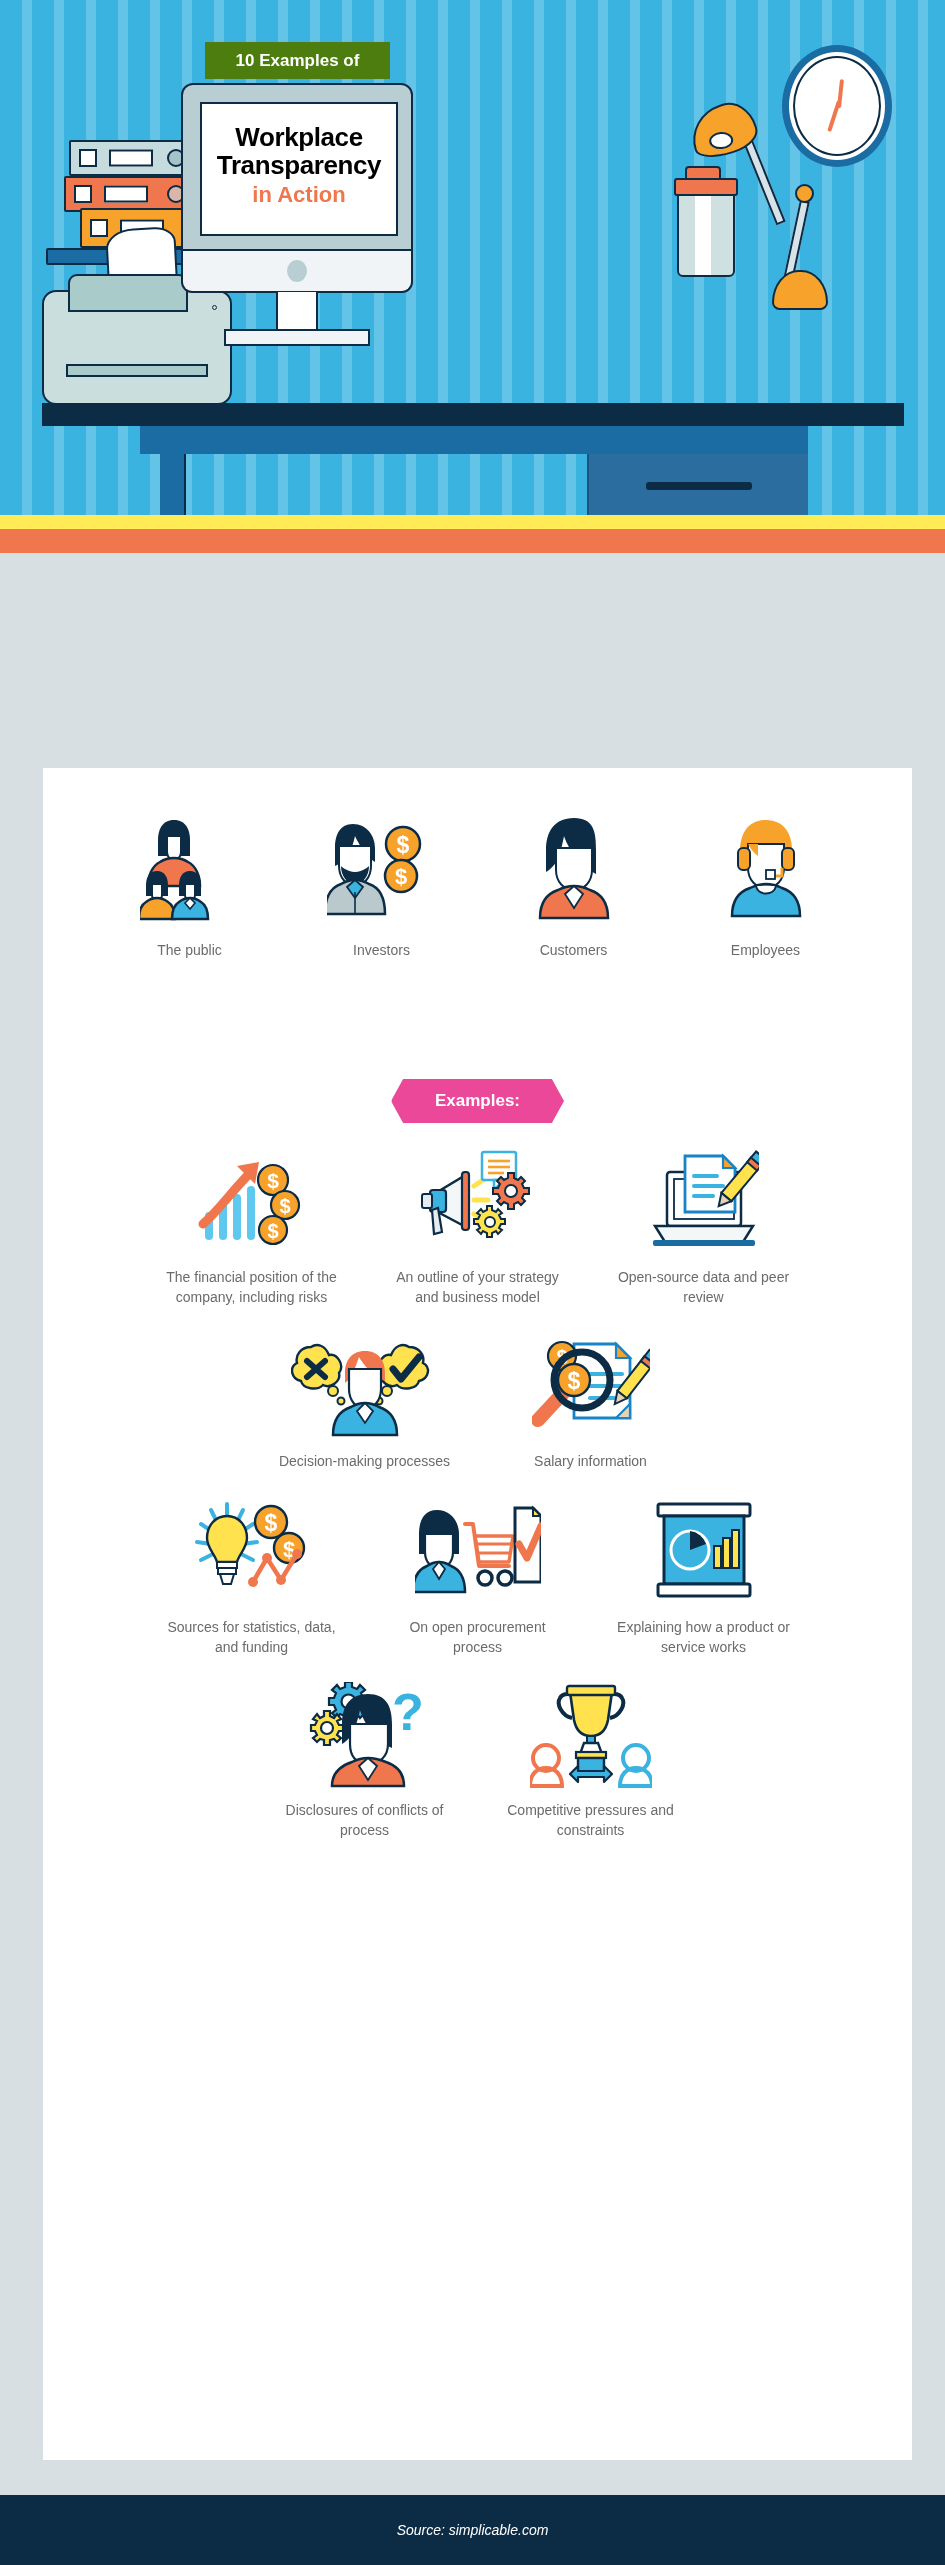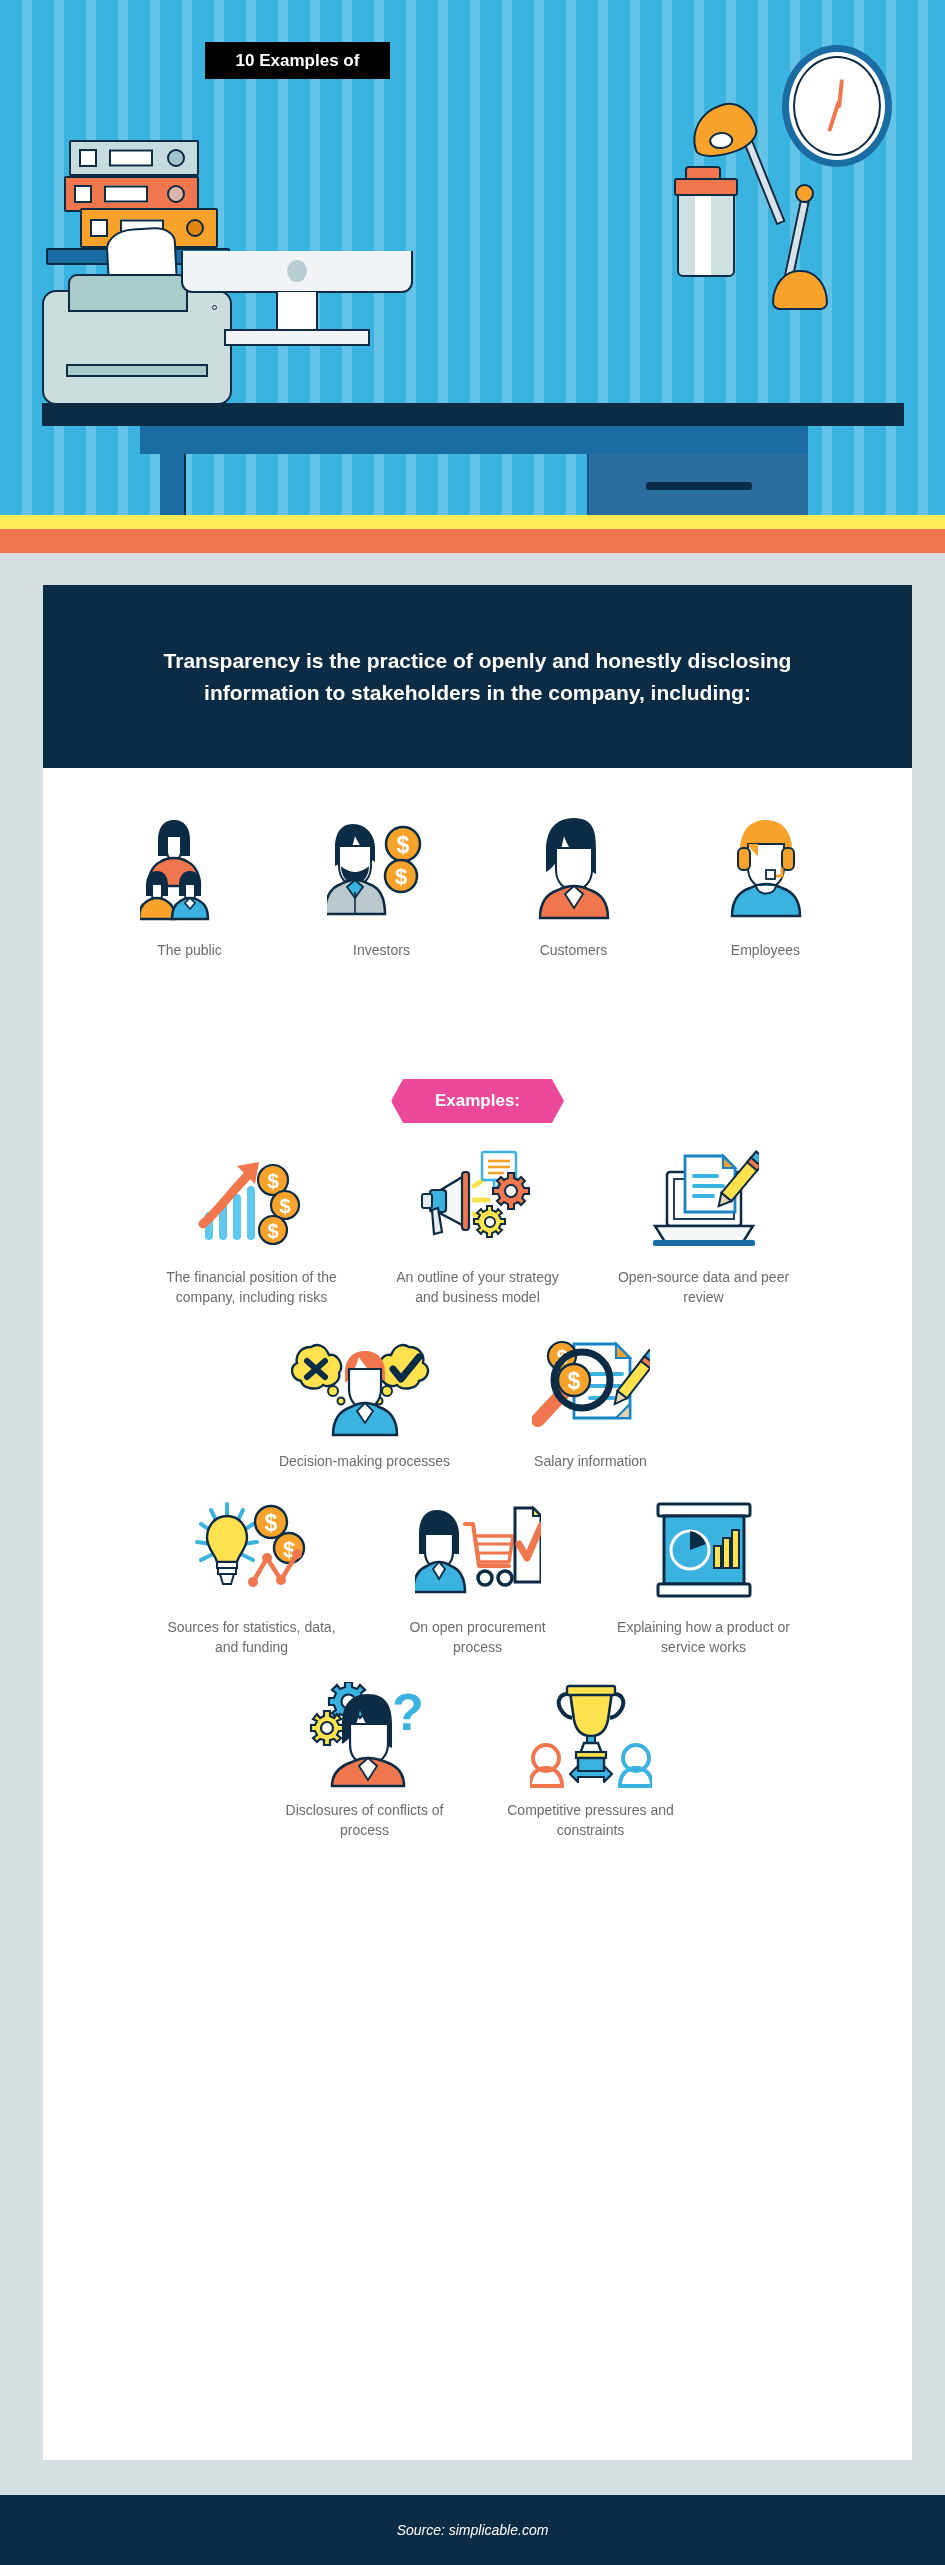--- a/index.html
+++ b/index.html
@@ -193,21 +193,21 @@
     font-size: 22px;
     font-weight: 700;
     color: #f0774d;
     margin-top: 4px;
   }
 
   .title-band {
     position: absolute;
     left: 205px; top: 42px;
     width: 185px; height: 37px;
-    background: #000000;
+    background: #4d7c0f;
     display: flex;
     align-items: center;
     justify-content: center;
   }
   .title-band span {
     color: #ffffff;
     font-size: 17px;
     font-weight: 700;
   }
 
@@ -538,20 +538,29 @@
     <div class="lamp-joint"></div>
     <div class="lamp-base"></div>
     <div class="lamp-head">
       <div class="lamp-bulb"></div>
     </div>
 
     <div class="cup"></div>
     <div class="cup-lid"></div>
     <div class="cup-tab"></div>
 
+    <div class="monitor">
+      <div class="screen">
+        <div class="screen-text">
+          <span class="l1">Workplace</span>
+          <span class="l2">Transparency</span>
+          <span class="l3">in Action</span>
+        </div>
+      </div>
+    </div>
     <div class="mon-base">
       <div class="mon-dot"></div>
     </div>
     <div class="mon-neck"></div>
     <div class="mon-foot"></div>
 
     <div class="title-band">
       <span>10 Examples of</span>
     </div>
 
@@ -559,23 +568,20 @@
     <div class="desk-body"></div>
     <div class="desk-leg"></div>
     <div class="desk-drawer">
       <div class="drawer-handle"></div>
     </div>
   </div>
 
   <div class="stripe-yellow"></div>
   <div class="stripe-orange"></div>
 
-  <div class="statement">
-    <p>Transparency is the practice of openly and honestly disclosing information to stakeholders in the company, including:</p>
-  </div>
 
   <div class="white-panel">
 
     <div class="stakeholders">
 
       <div class="stake-item">
         <div class="stake-icon">
           <svg width="100" height="112" viewBox="0 0 100 112">
             <path d="M34 6 C22 6 18 16 18 26 L18 42 L50 42 L50 26 C50 16 46 6 34 6 Z" fill="#0c2c46"></path>
             <path d="M27 22 L41 22 L41 38 C41 44 36 47 34 47 C32 47 27 44 27 38 Z" fill="#fff" stroke="#0c2c46" stroke-width="2"></path>

